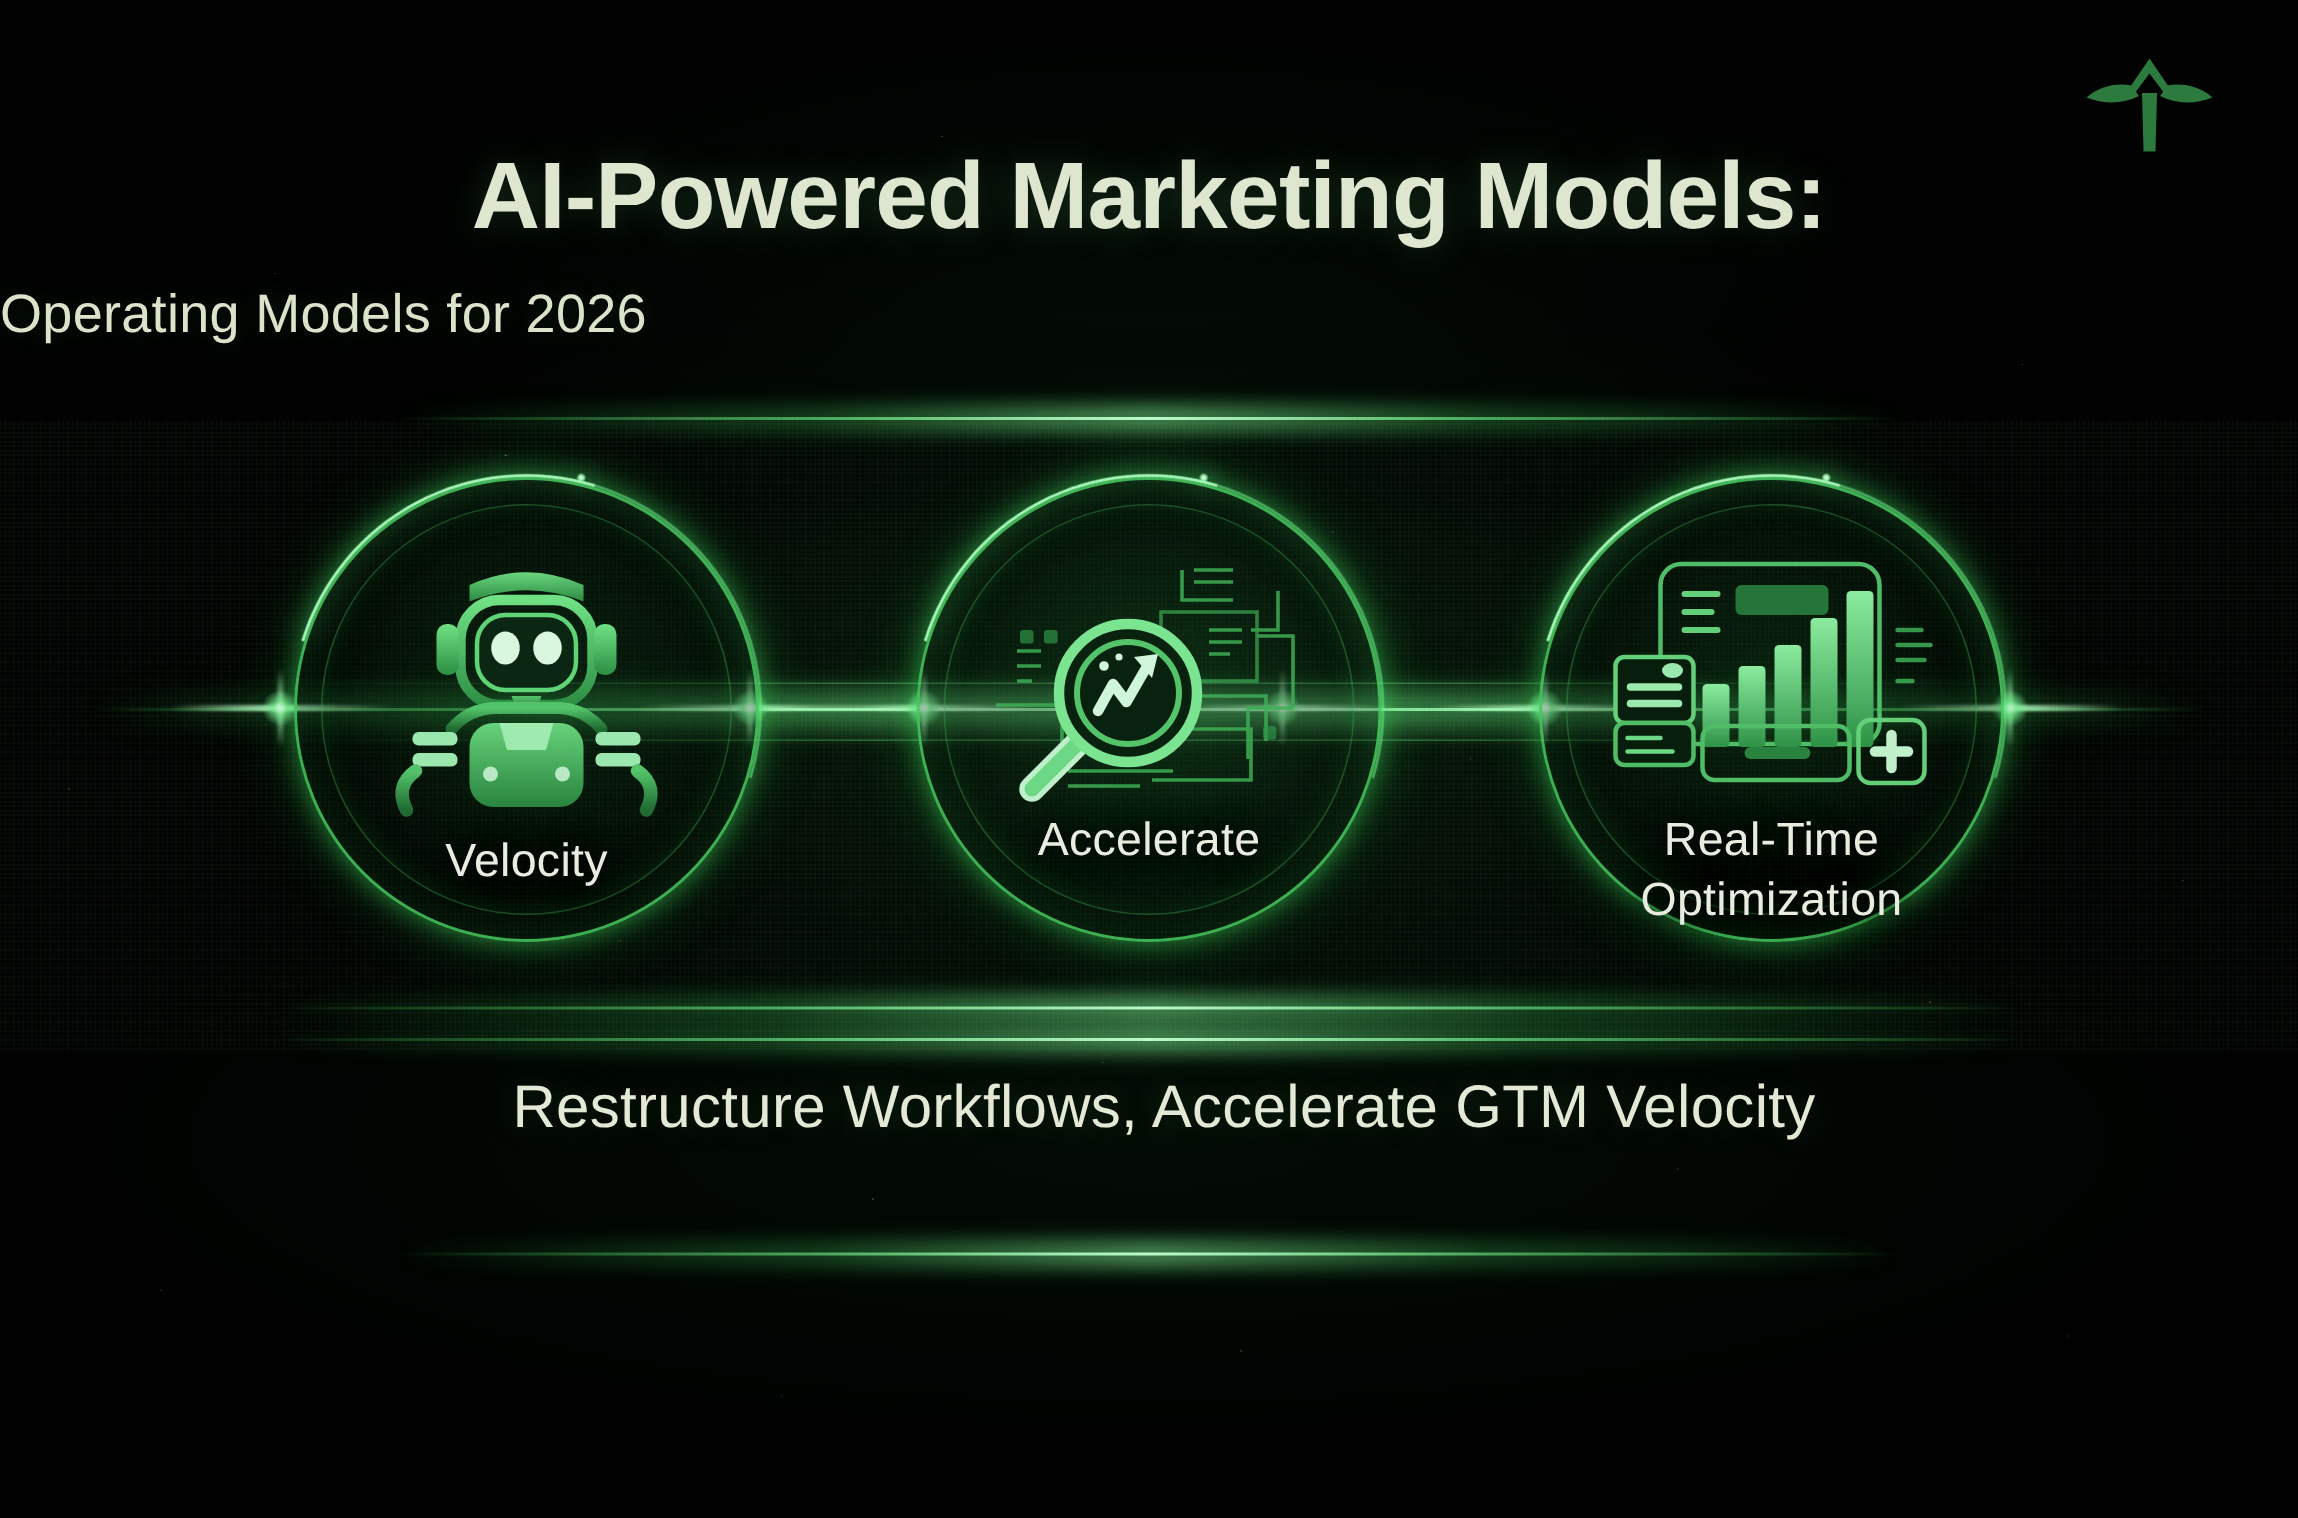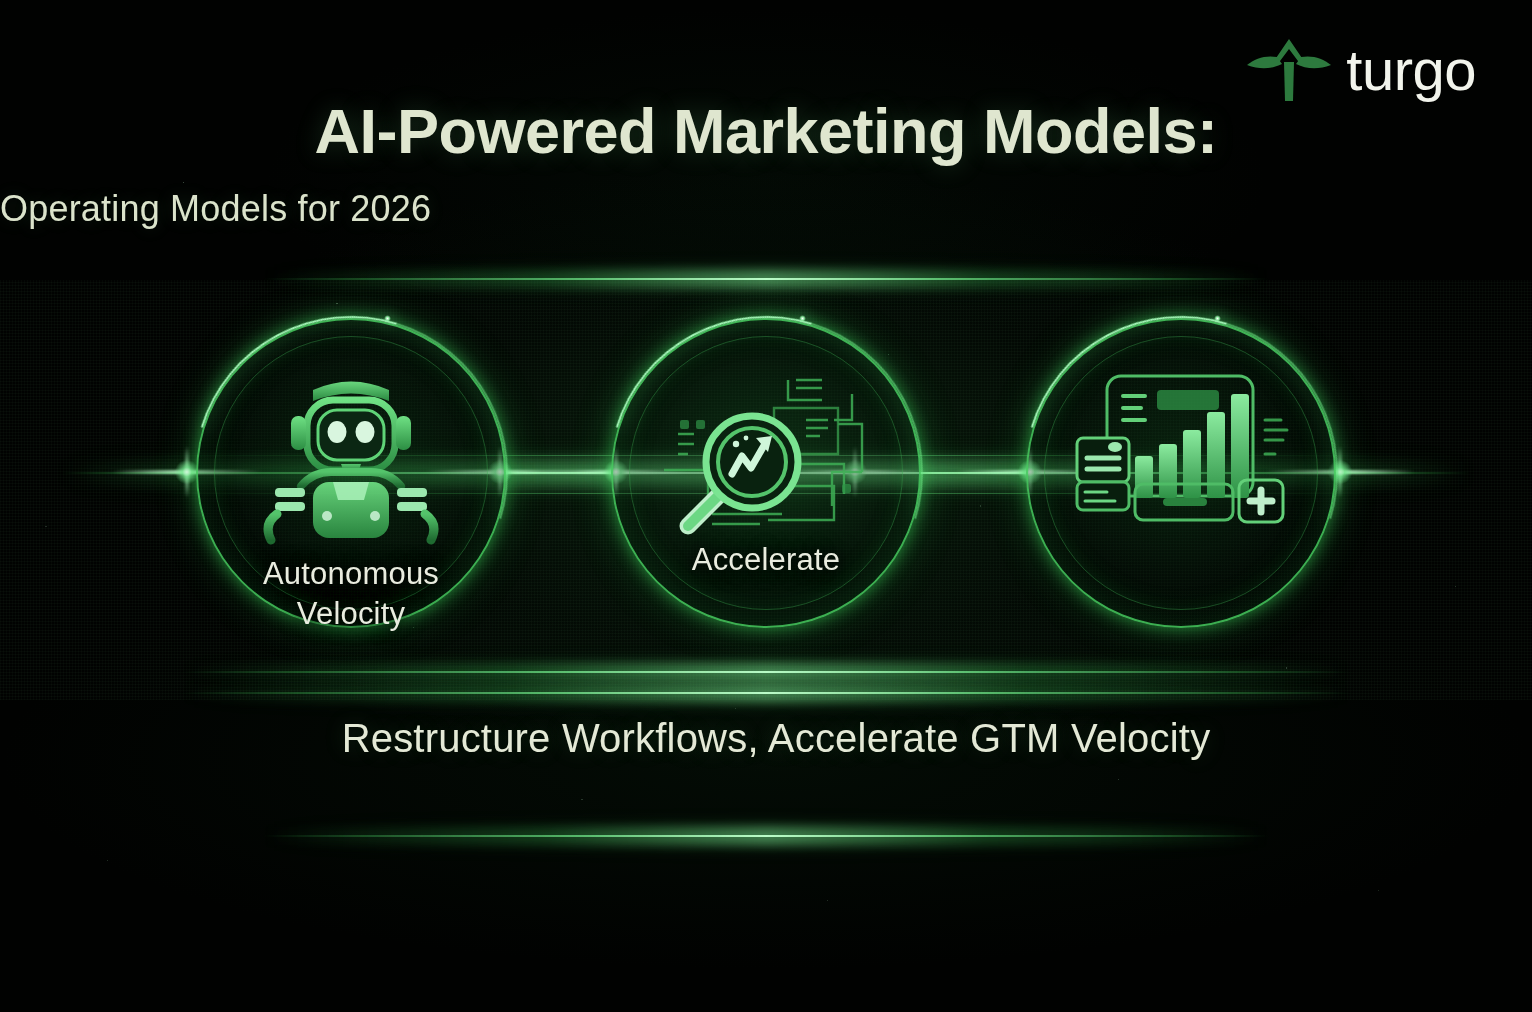--- a/index.html
+++ b/index.html
@@ -263,21 +263,20 @@
   <div class="stars s2"></div>
   <div class="grain"></div>
 
   <div id="logo">
     <svg class="mark" viewBox="0 0 86 70">
       <path d="M43 4 L58 26 L52 26 L43 14 L34 26 L28 26 Z" fill="#2D7A3E"></path>
       <path d="M31 22 C20 20 9 23 1 30 C14 35 26 34 36 29 Z" fill="#2D7A3E"></path>
       <path d="M55 22 C66 20 77 23 85 30 C72 35 60 34 50 29 Z" fill="#2D7A3E"></path>
       <path d="M38 27 L48 27 L47 66 L39 66 Z" fill="#2D7A3E"></path>
     </svg>
-    <div class="wordmark">turgo</div>
   </div>
 
   <h1 id="title">AI-Powered Marketing Models:</h1>
   <h2 id="subtitle">Operating Models for 2026</h2>
 
   <div class="beam" id="beam-top"></div>
 
   <div class="rail" id="rail-a"></div>
   <div class="rail" id="rail-b"></div>
   <div id="connector"></div>
@@ -357,21 +356,20 @@
 
           <rect x="34" y="124" width="30" height="9" rx="4" fill="#9BE8AE"></rect>
           <rect x="34" y="138" width="30" height="9" rx="4" fill="#9BE8AE"></rect>
           <rect x="156" y="124" width="30" height="9" rx="4" fill="#9BE8AE"></rect>
           <rect x="156" y="138" width="30" height="9" rx="4" fill="#9BE8AE"></rect>
           <path d="M36 150 q-14 10 -6 26" fill="none" stroke="url(#gGreenSoft)" stroke-width="9" stroke-linecap="round"></path>
           <path d="M184 150 q14 10 6 26" fill="none" stroke="url(#gGreenSoft)" stroke-width="9" stroke-linecap="round"></path>
         </svg>
       </div>
       <div class="pillar-label">
-        <span>Autonomous</span>
         <span>Velocity</span>
       </div>
     </div>
 
     <div class="pillar p2">
       <div class="ring-wrap">
         <div class="ring-outer"></div>
         <div class="ring-arc"></div>
         <div class="ring-inner"></div>
         <div class="ring-spark"></div>
@@ -467,20 +465,24 @@
           </g>
 
           <g stroke="#3EAF55" stroke-width="3" stroke-linecap="round" opacity=".85">
             <path d="M194 56 h16"></path>
               <path d="M194 66 h22"></path>
               <path d="M194 76 h18"></path>
               <path d="M194 90 h10"></path>
           </g>
         </svg>
       </div>
+      <div class="pillar-label">
+        <span>Real-Time</span>
+        <span>Optimization</span>
+      </div>
     </div>
 
   </div>
 
   <div class="beam" id="beam-mid-1"></div>
   <div class="beam" id="beam-mid-2"></div>
 
   <div id="tagline">
     <span>Restructure Workflows, Accelerate GTM Velocity</span>
   </div>

